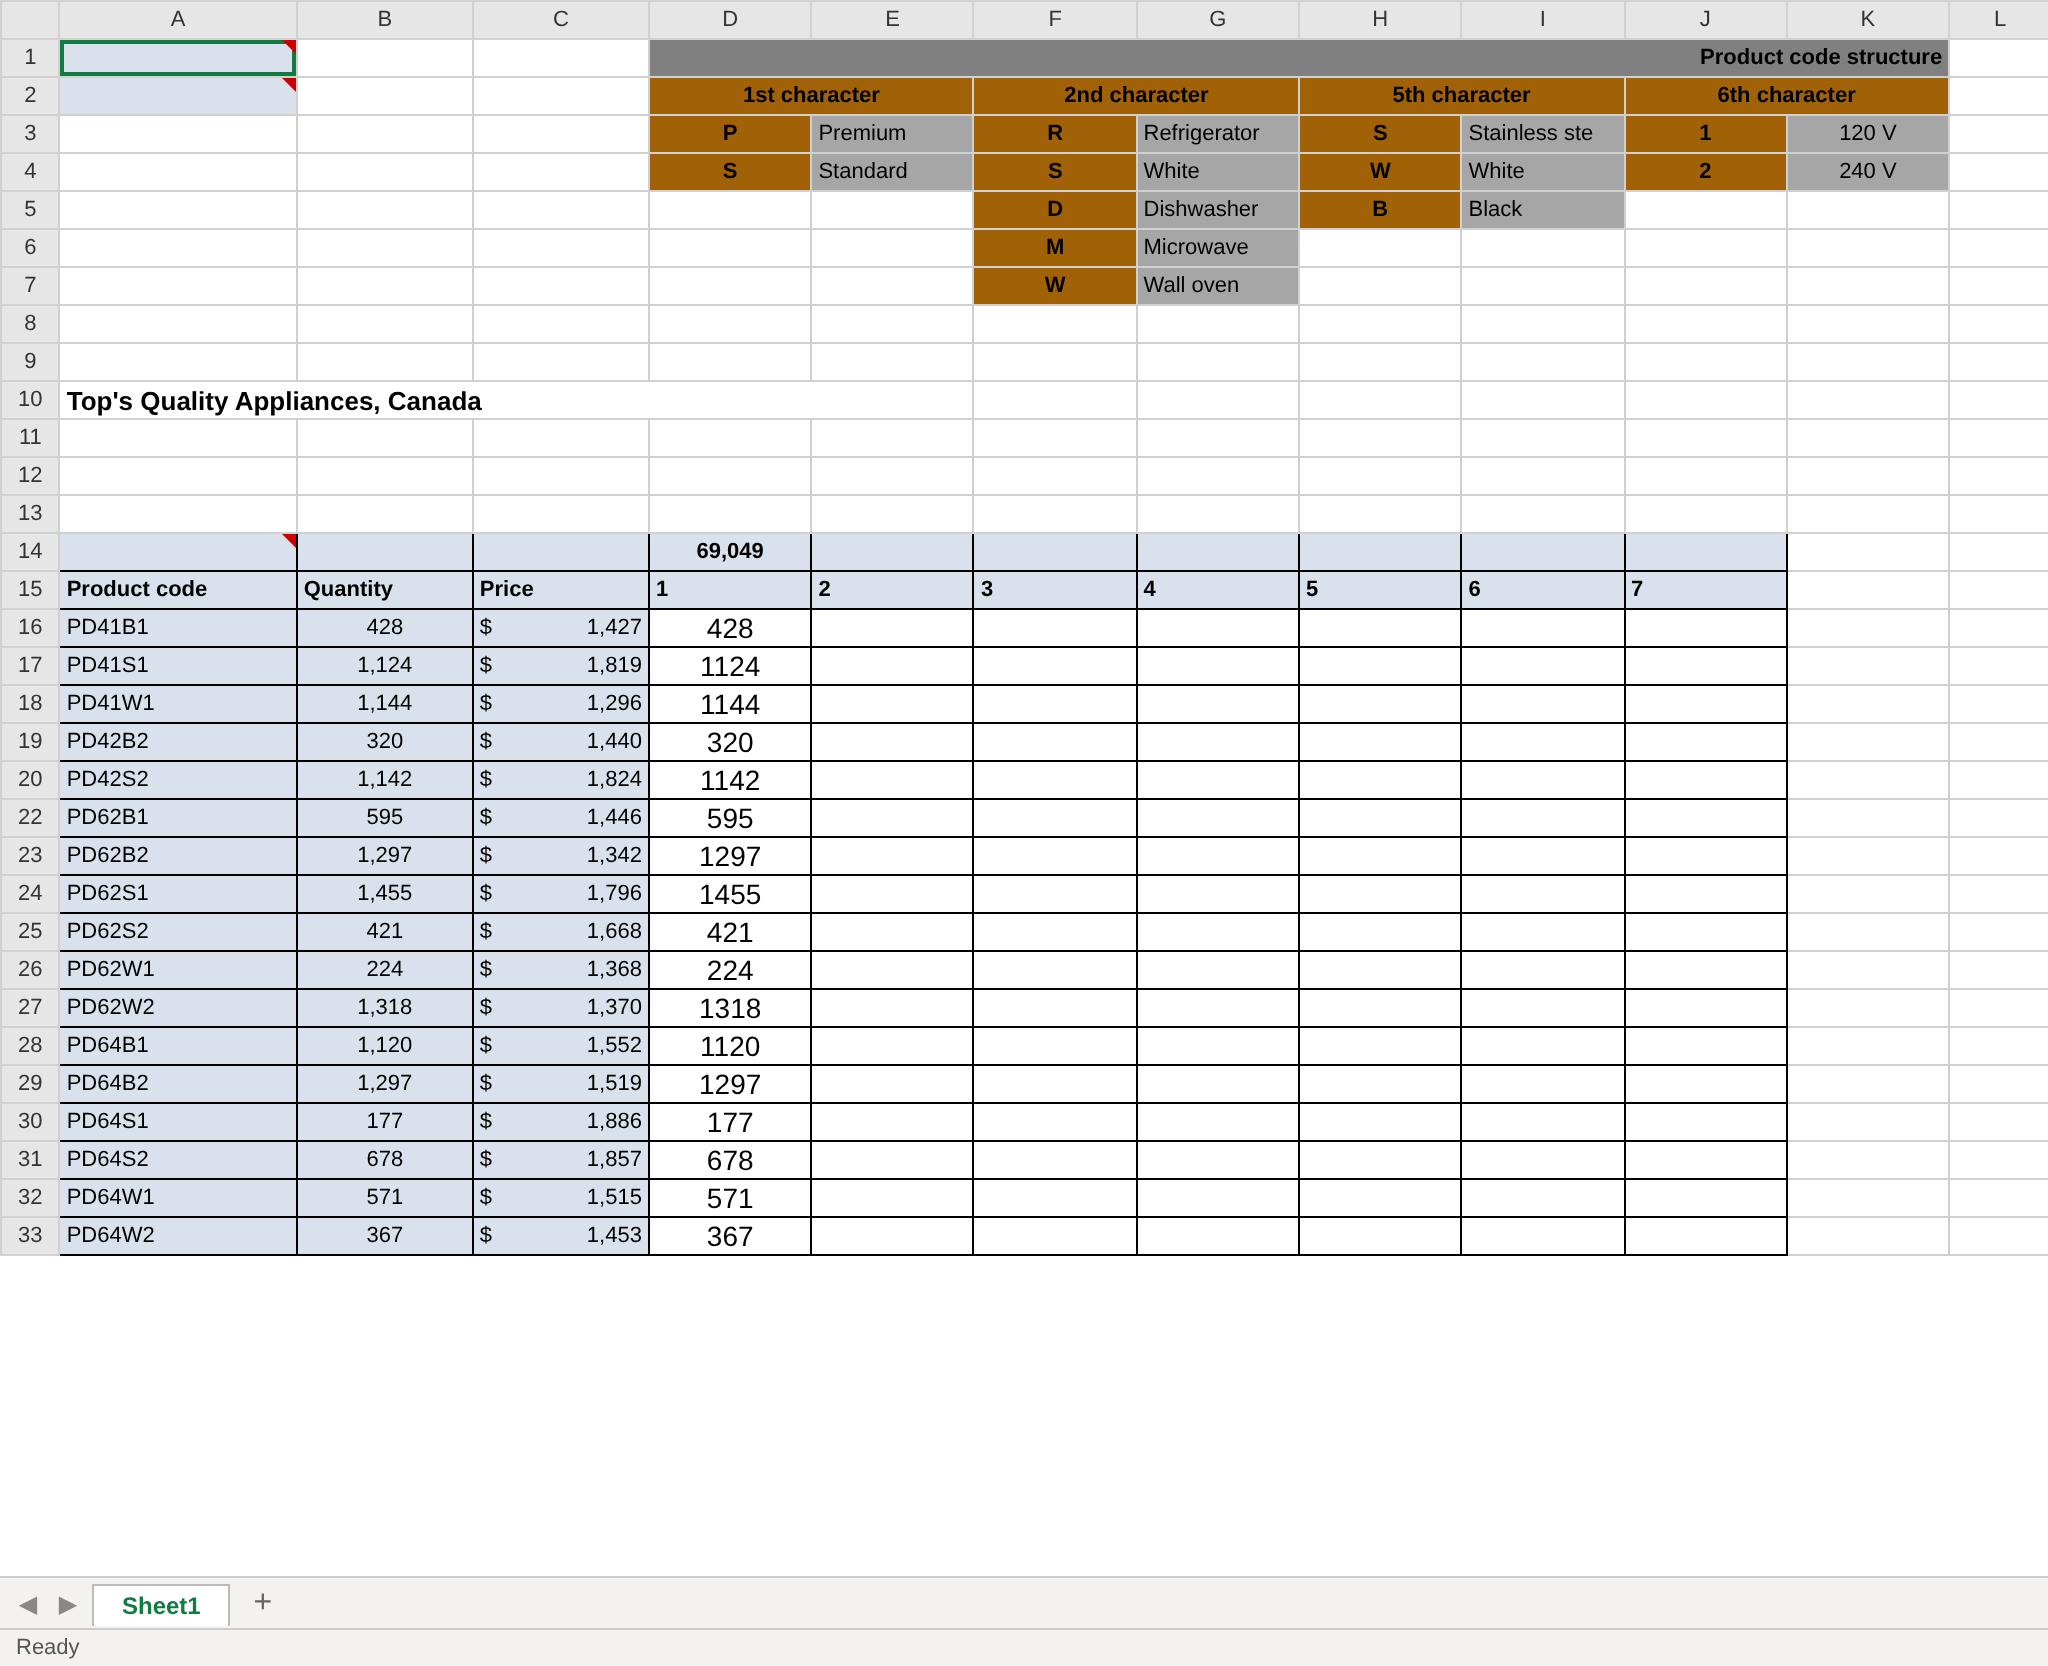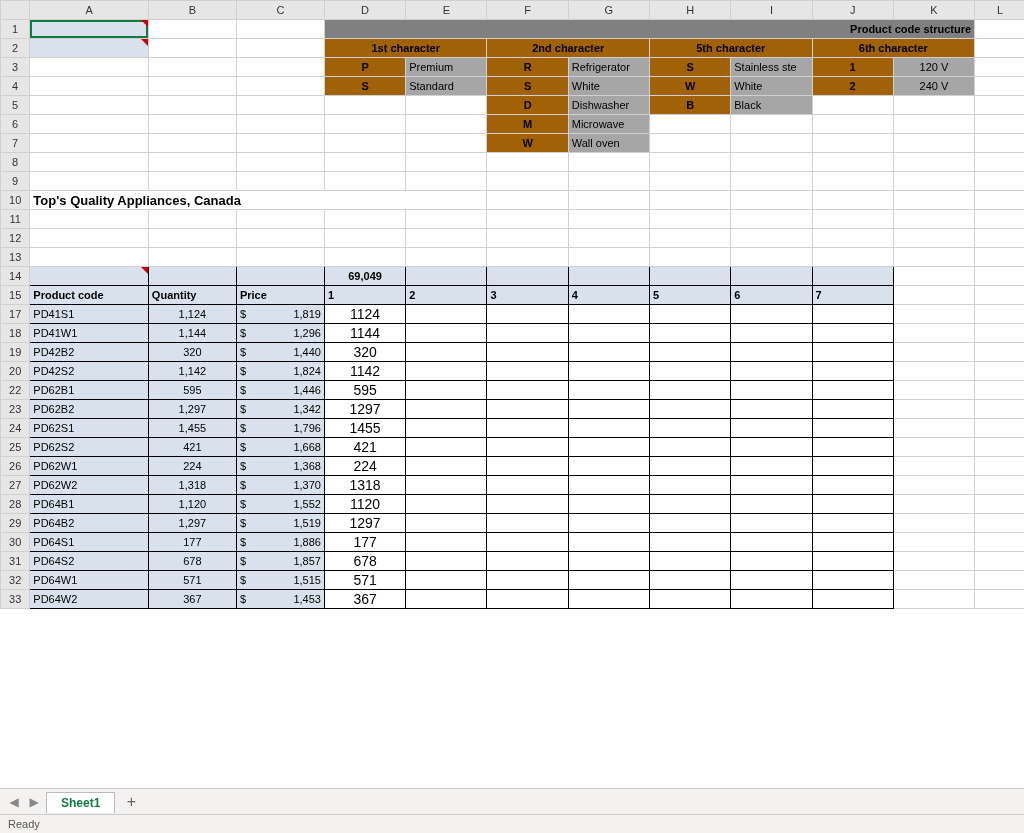--- a/index.html
+++ b/index.html
@@ -280,20 +280,35 @@
           <td class="bg-blue-h">2</td>
           <td class="bg-blue-h">3</td>
           <td class="bg-blue-h">4</td>
           <td class="bg-blue-h">5</td>
           <td class="bg-blue-h">6</td>
           <td class="bg-blue-h">7</td>
           <td></td>
           <td></td>
         </tr>
         <tr>
+          <td class="rowhdr">16</td>
+          <td class="bg-blue bd al">PD41B1</td>
+          <td class="bg-blue bd ar">428</td>
+          <td class="bg-blue bd price-cell"><span class="cur">$</span>1,427</td>
+          <td class="bd ar bigtxt">428</td>
+          <td class="bd"></td>
+          <td class="bd"></td>
+          <td class="bd"></td>
+          <td class="bd"></td>
+          <td class="bd"></td>
+          <td class="bd"></td>
+          <td></td>
+          <td></td>
+        </tr>
+        <tr>
           <td class="rowhdr">17</td>
           <td class="bg-blue bd al">PD41S1</td>
           <td class="bg-blue bd ar">1,124</td>
           <td class="bg-blue bd price-cell"><span class="cur">$</span>1,819</td>
           <td class="bd ar bigtxt">1124</td>
           <td class="bd"></td>
           <td class="bd"></td>
           <td class="bd"></td>
           <td class="bd"></td>
           <td class="bd"></td>

